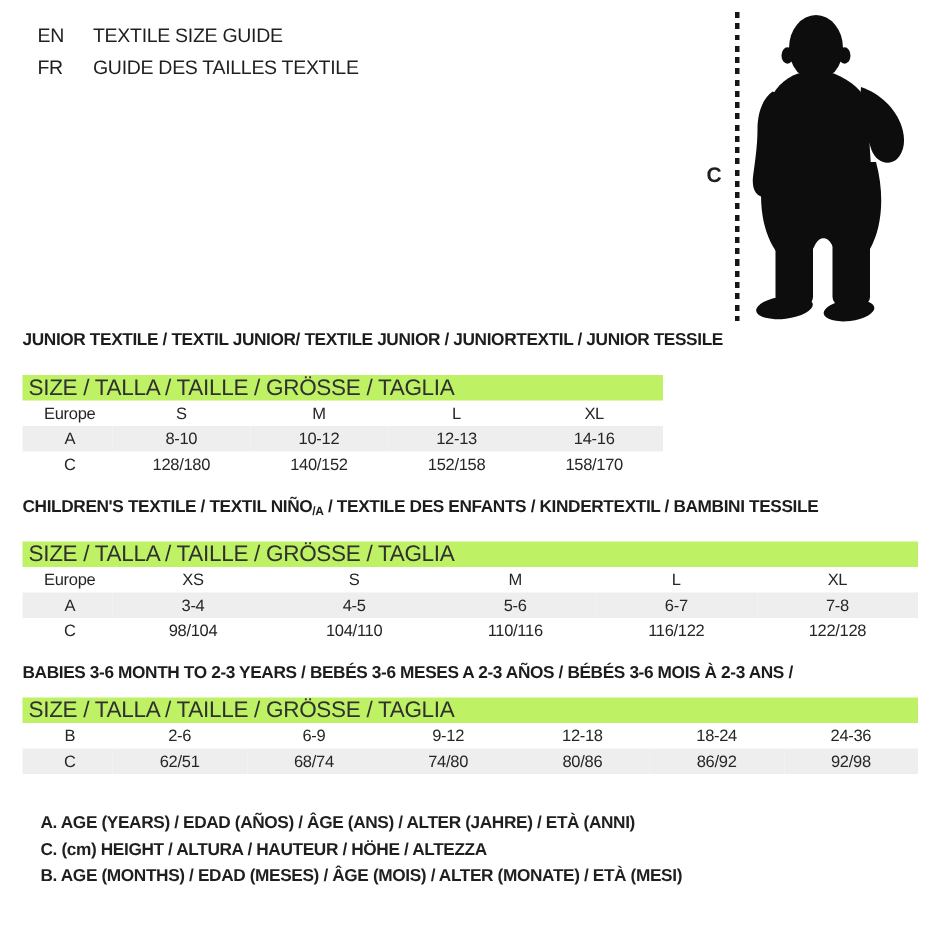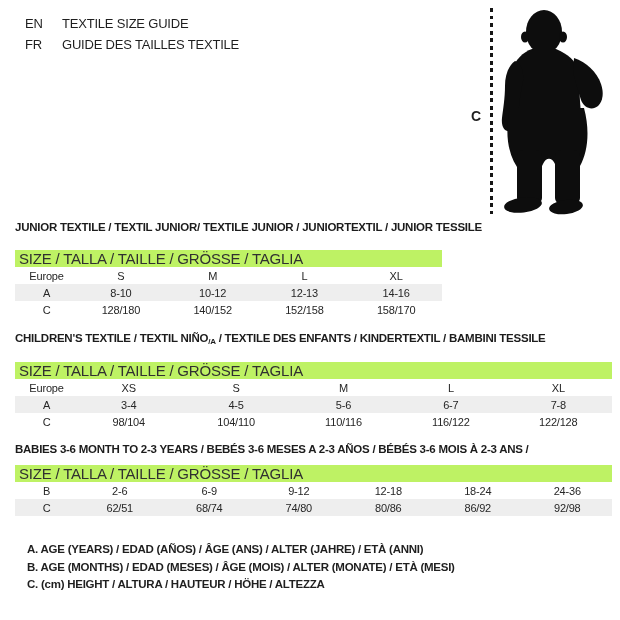--- a/index.html
+++ b/index.html
@@ -197,15 +197,15 @@
       <td>80/86</td>
       <td>86/92</td>
       <td>92/98</td>
     </tr>
   </tbody>
     </table>
 </section>
 
 <footer class="abs notes">
   <div class="note-line">A. AGE (YEARS) / EDAD (AÑOS) / ÂGE (ANS) / ALTER (JAHRE) / ETÀ (ANNI)</div>
+  <div class="note-line">C. (cm) HEIGHT / ALTURA / HAUTEUR / HÖHE / ALTEZZA</div>
   <div class="note-line">B. AGE (MONTHS) / EDAD (MESES) / ÂGE (MOIS) / ALTER (MONATE) / ETÀ (MESI)</div>
-  <div class="note-line">C. (cm) HEIGHT / ALTURA / HAUTEUR / HÖHE / ALTEZZA</div>
 </footer>
 
 </body></html>

